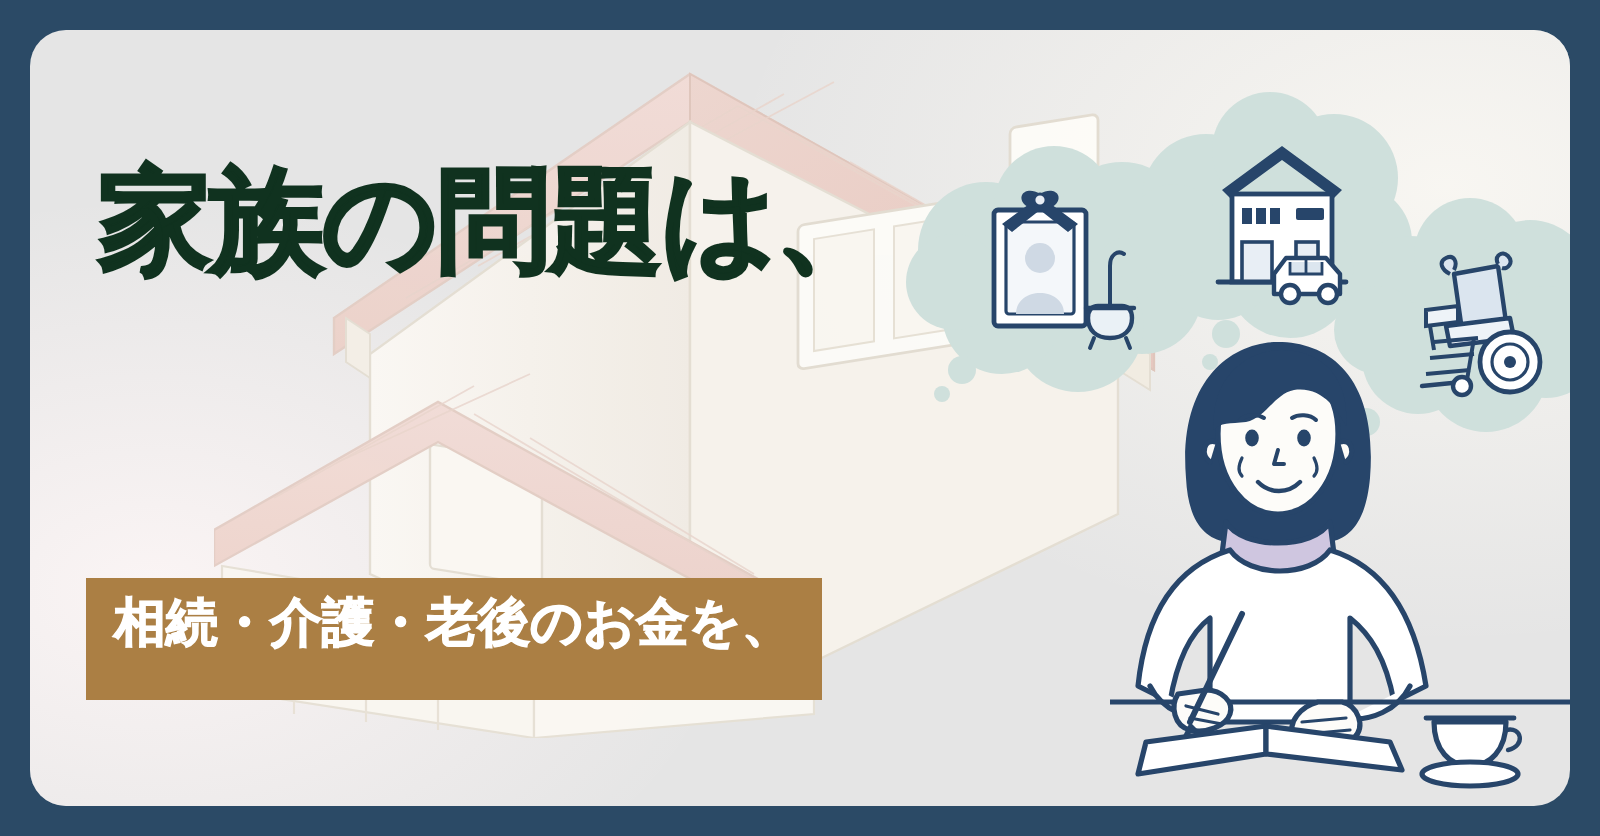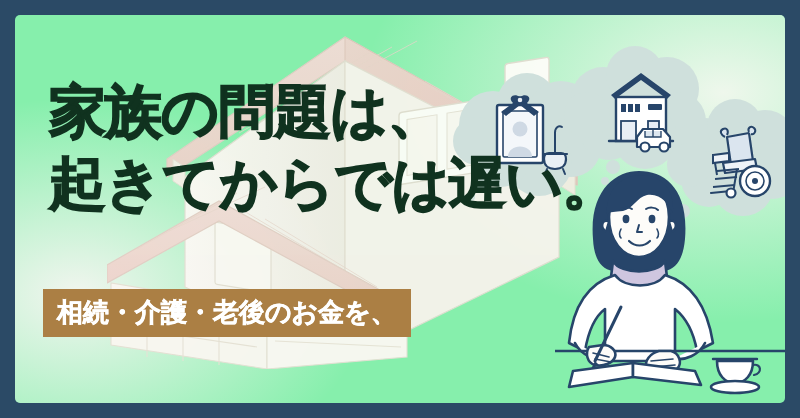--- a/index.html
+++ b/index.html
@@ -23,22 +23,22 @@
     overflow: hidden;
   }
 
   
   .panel {
     position: absolute;
     left: 15px;
     top: 15px;
     width: 770px;
     height: 388px;
-    background: #86efac;
-    border-radius: 5px;
+    background: #e5e5e5;
+    border-radius: 18px;
     overflow: hidden;
   }
 
   
   .panel-wash {
     position: absolute;
     left: 0; top: 0; right: 0; bottom: 0;
     background:
       radial-gradient(ellipse 420px 280px at 8% 72%, rgba(253,246,246,0.9), rgba(248,246,242,0) 70%),
       radial-gradient(ellipse 500px 320px at 92% 20%, rgba(250,248,243,0.9), rgba(248,246,242,0) 72%);
@@ -83,21 +83,21 @@
     z-index: 6;
   }
   .band {
     display: inline-block;
     background: #ab7f44;
     color: #ffffff;
     font-family: "DejaVu Sans", "Liberation Sans", sans-serif;
     font-weight: 700;
     font-size: 26px;
     line-height: 40px;
-    padding: 3px 14px 5px 14px;
+    padding: 3px 14px 18px 14px;
     white-space: nowrap;
     -webkit-text-stroke: 0.6px #ffffff;
   }
   .band-row { margin-bottom: 8px; }
   .band-row:last-child { margin-bottom: 0; }
 
   
   .bubble-layer {
     position: absolute;
     left: 0; top: 0;
@@ -188,21 +188,20 @@
       </g>
 
       <path d="M66 150 L78 158 L78 180 L66 172 Z" fill="#f4efe6" stroke="#e4ded2" stroke-width="1"></path>
       <path d="M452 158 L468 168 L468 186 L452 176 Z" fill="#f2ece2" stroke="#e4ded2" stroke-width="1"></path>
 
       <path d="M398 96 L432 118 L432 136 L398 114 Z" fill="#f6f1e8" stroke="#e6e0d4" stroke-width="1"></path>
     </svg>
 
     <div class="headline">
       <div class="headline-line">家族の問題は、</div>
-      <div class="headline-line">起きてからでは遅い。</div>
     </div>
 
     <div class="bands">
       <div class="band-row">
         <span class="band">相続・介護・老後のお金を、</span>
       </div>
     </div>
 
     <svg class="bubble-layer" viewBox="0 0 770 388">
       <g fill="#cfe0dc">

